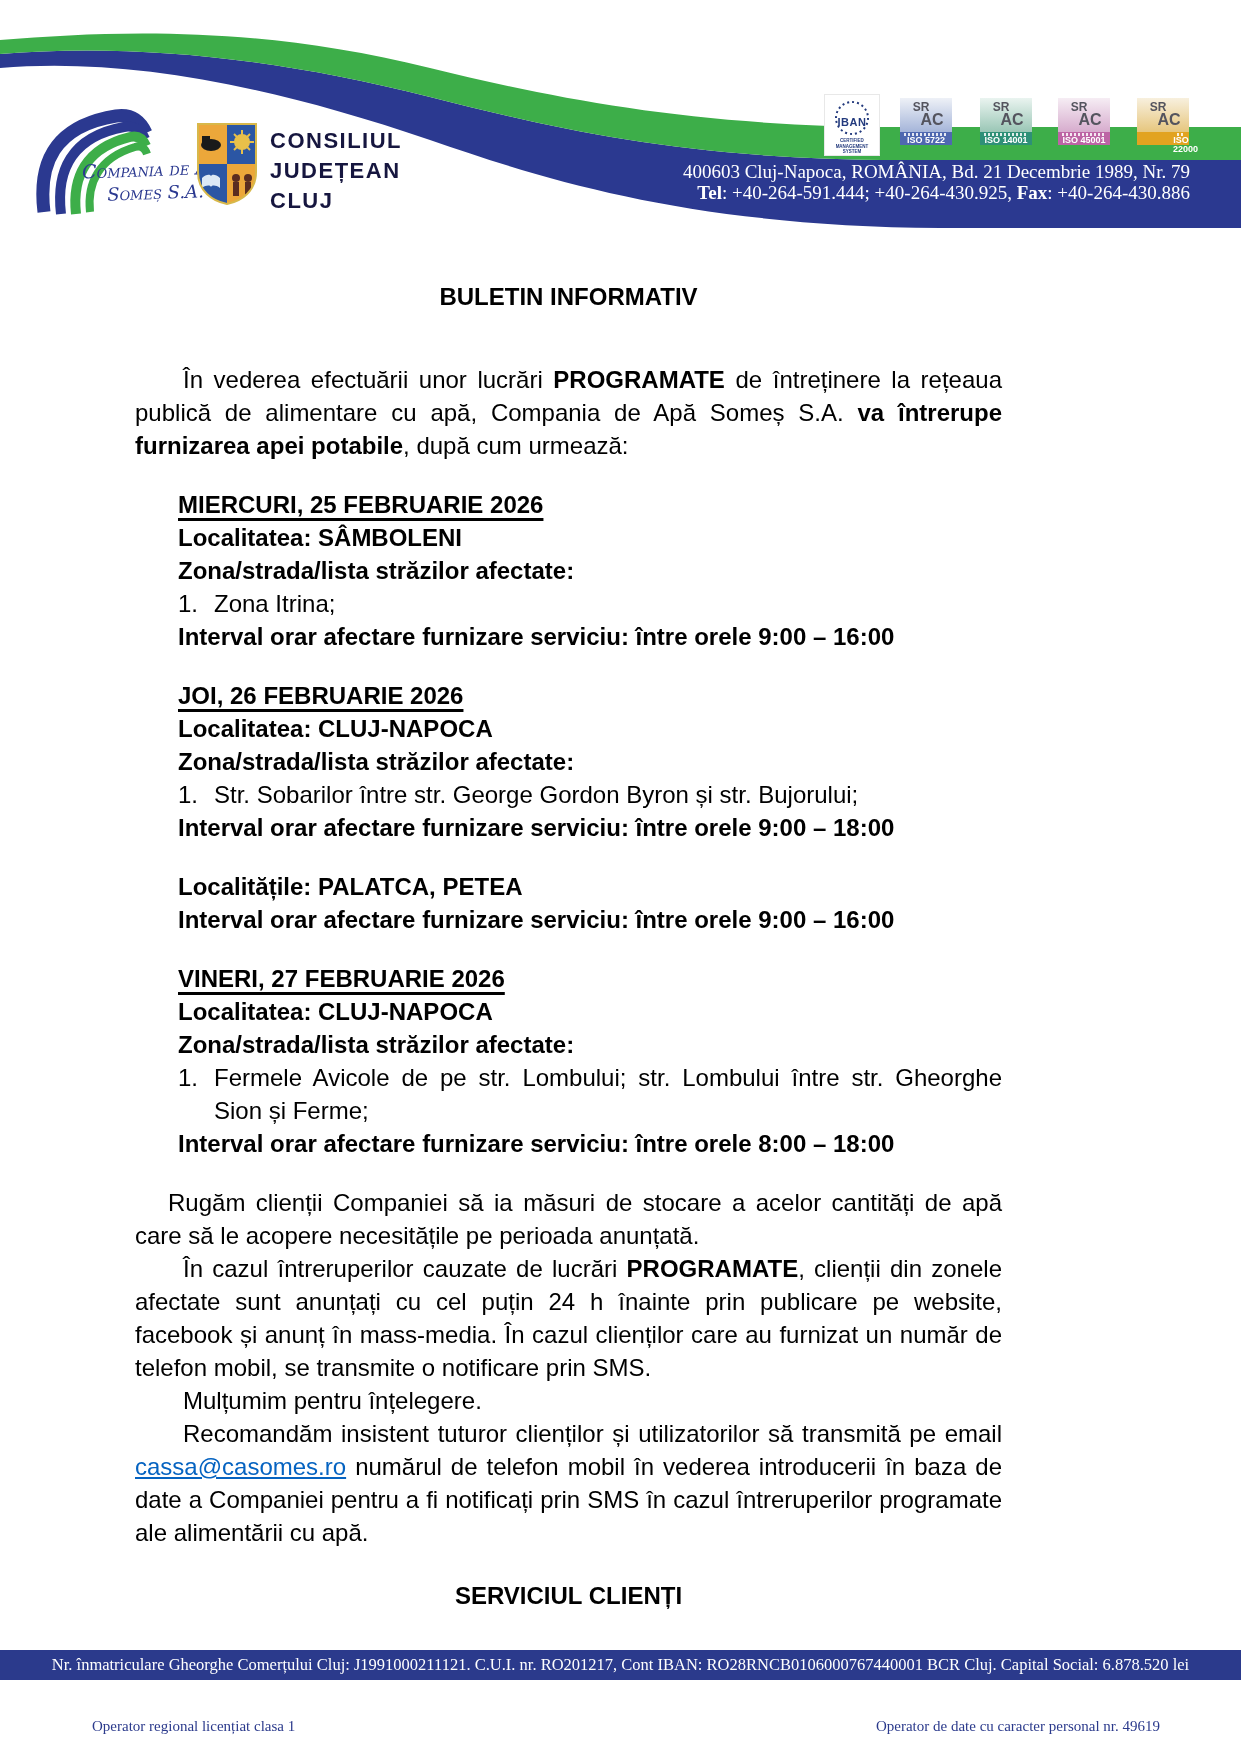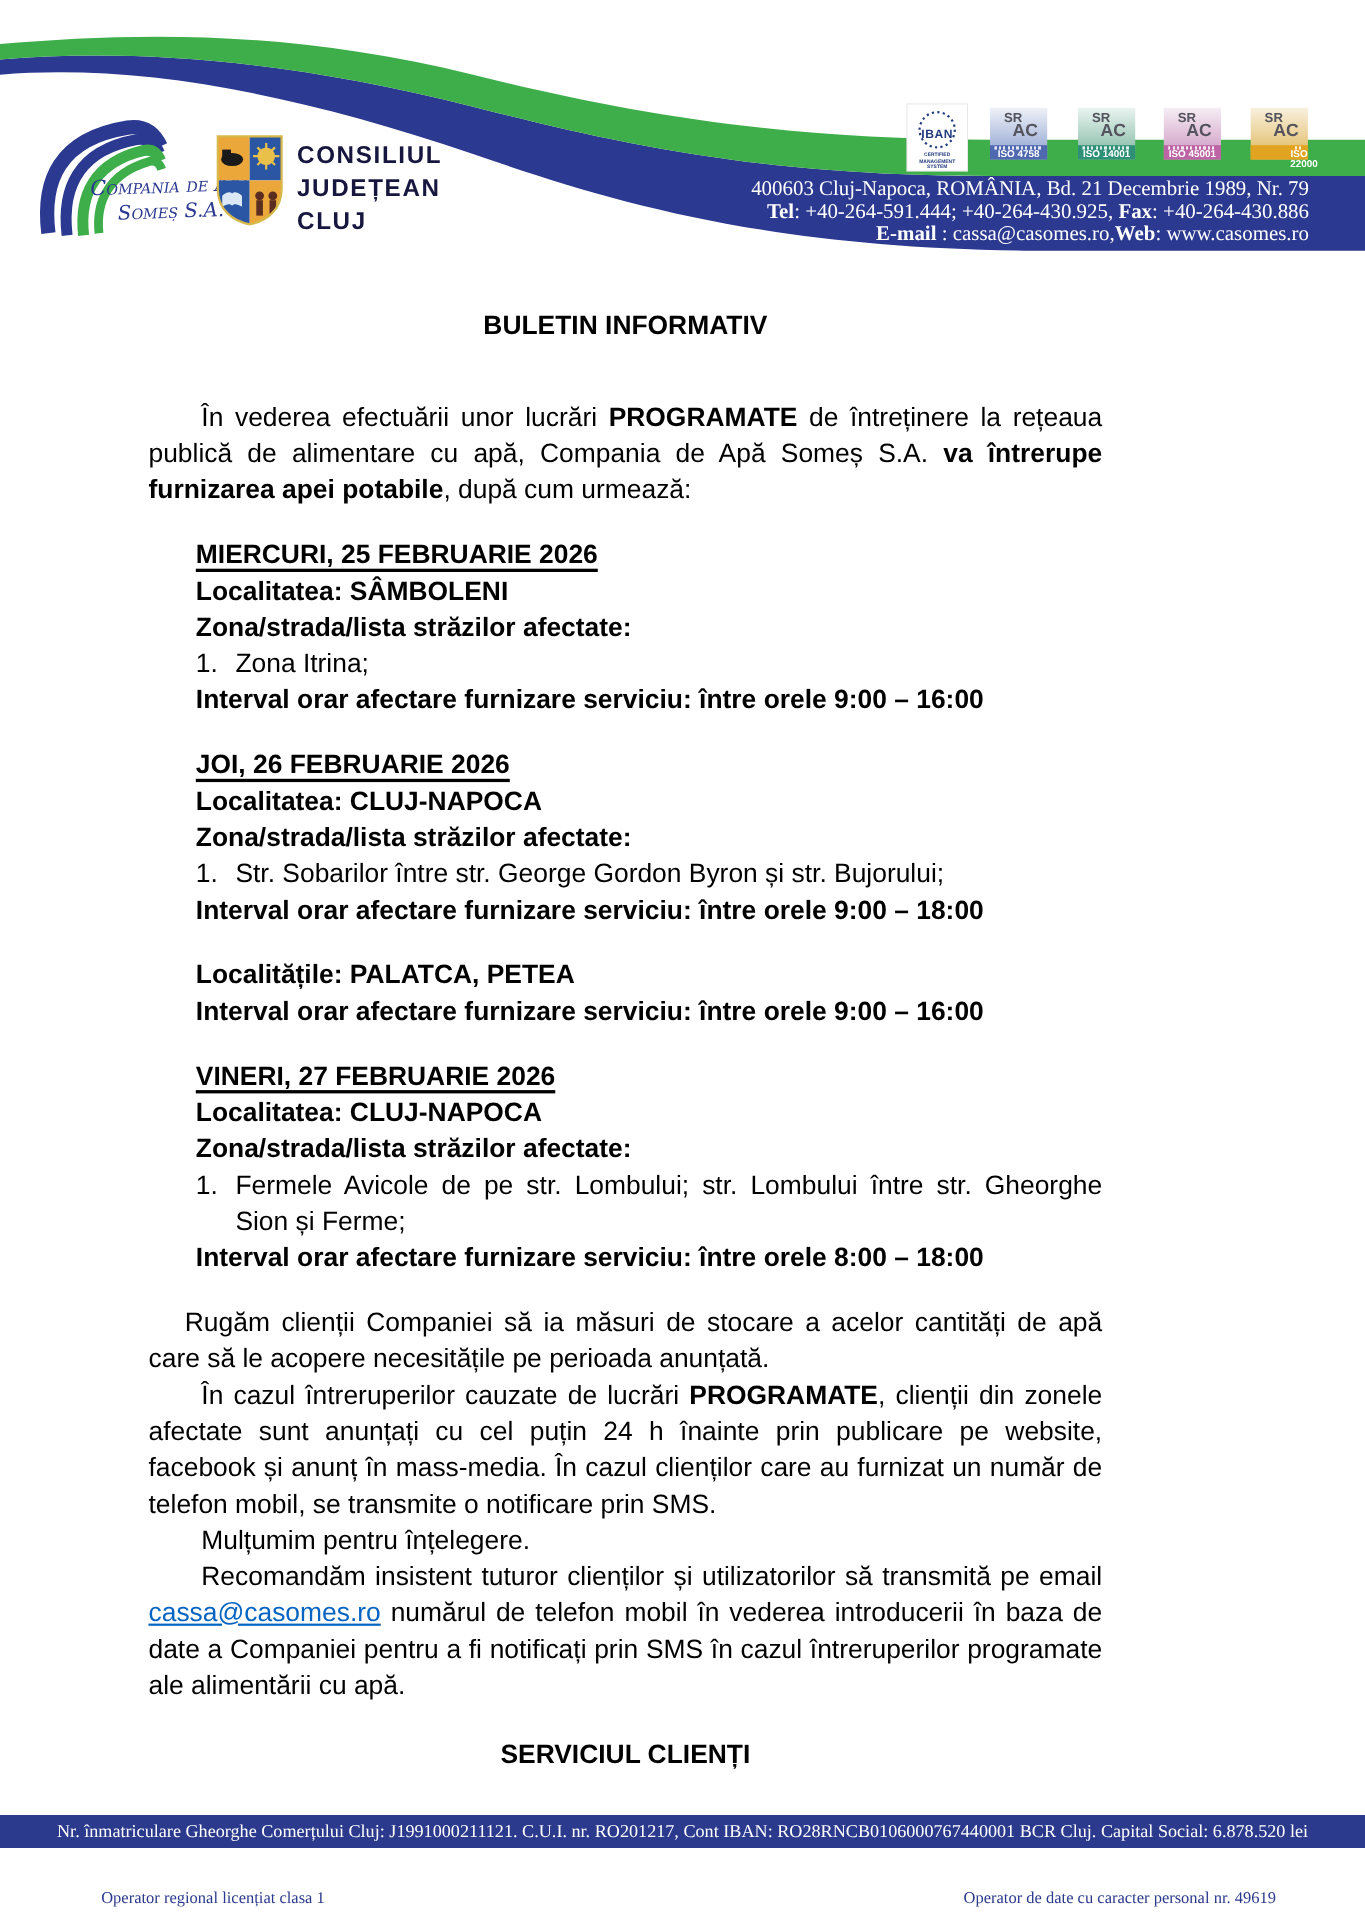--- a/index.html
+++ b/index.html
@@ -139,21 +139,21 @@
         <div>MANAGEMENT</div>
         <div>SYSTEM</div>
       </div>
     </div>
 
     <div class="badge b9001">
       <div class="sr">SR</div>
       <div class="ac">AC</div>
       <div class="bar">
           <span class="micro"></span>
-          <span class="iso">ISO 4758</span>
+          <span class="iso">ISO 5722</span>
         </div>
     </div>
     <div class="badge b14001">
       <div class="sr">SR</div>
       <div class="ac">AC</div>
       <div class="bar">
           <span class="micro"></span>
           <span class="iso">ISO 14001</span>
         </div>
     </div>
@@ -170,21 +170,20 @@
       <div class="ac">AC</div>
       <div class="bar">
           <span class="micro"></span>
           <span class="iso">ISO 22000</span>
         </div>
     </div>
 
     <div class="contact">
       <div>400603 Cluj-Napoca, ROMÂNIA, Bd. 21 Decembrie 1989, Nr. 79</div>
       <div><b>Tel</b><span>: +40-264-591.444; +40-264-430.925, </span><b>Fax</b><span>: +40-264-430.886</span></div>
-      <div><b>E-mail</b><span> : cassa@casomes.ro,</span><b>Web</b><span>: www.casomes.ro</span></div>
     </div>
   </header>
 
   <main class="doc">
 
     <h1 class="doc-title">BULETIN INFORMATIV</h1>
 
     <p class="intro"><span>În vederea efectuării unor lucrări </span><b>PROGRAMATE</b><span> de întreținere la rețeaua publică de alimentare cu apă, Compania de Apă Someș S.A. </span><b>va întrerupe furnizarea apei potabile</b><span>, după cum urmează:</span></p>
 
     <section class="sched">

